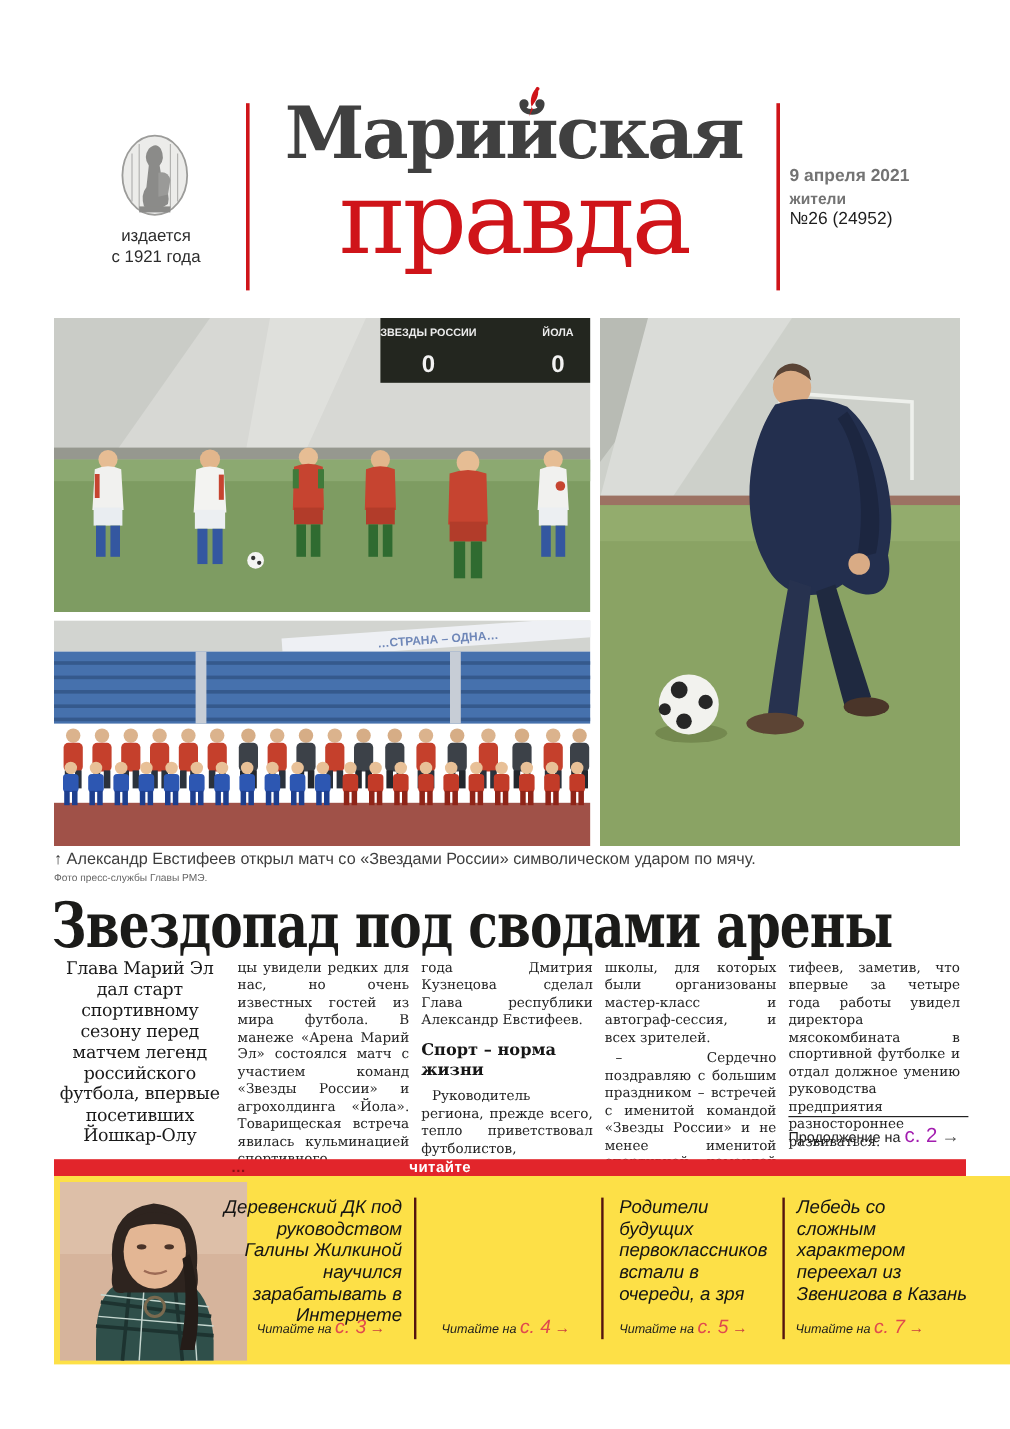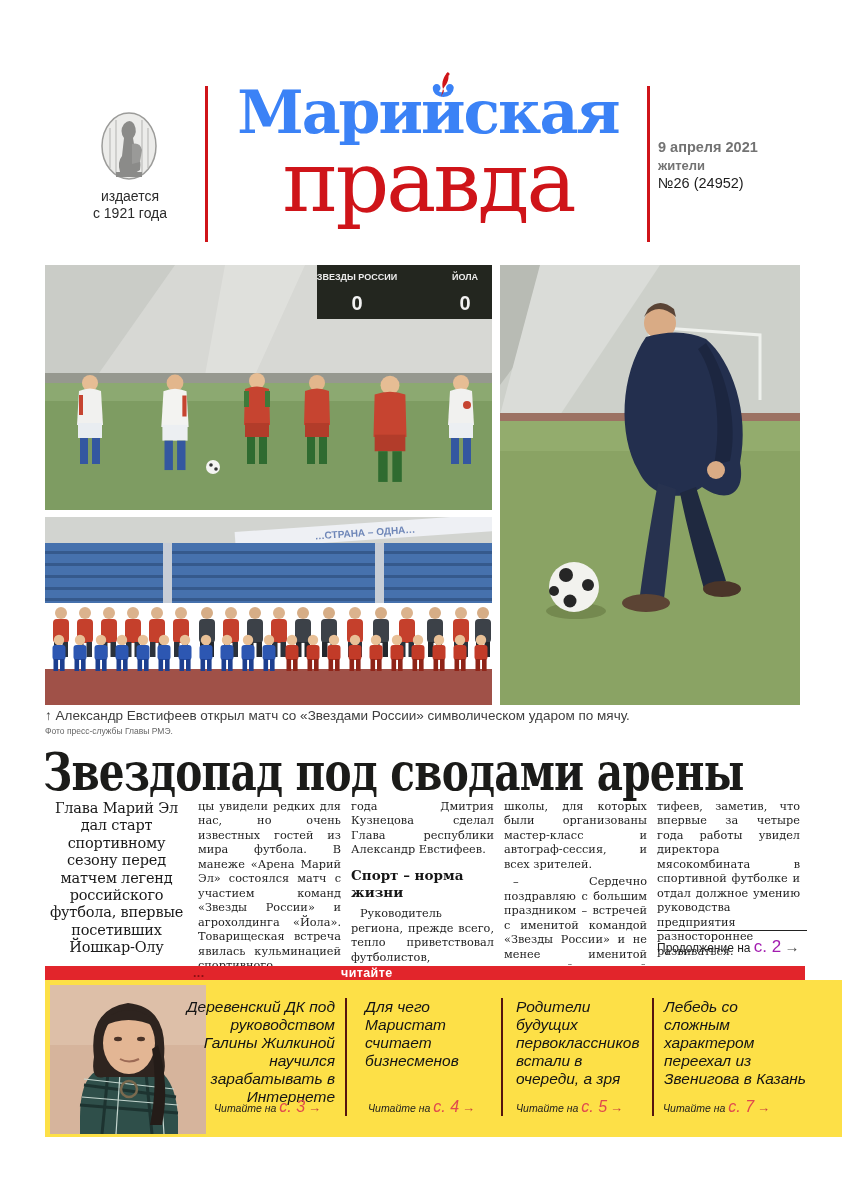--- a/index.html
+++ b/index.html
@@ -6,21 +6,21 @@
   body{width:842px;height:1191px;position:relative;overflow:hidden;
        font-family:"Liberation Sans",sans-serif;color:#1c1c1c;}
   .abs{position:absolute;}
 
   
   .estab{left:58px;top:188px;width:144px;text-align:center;font-size:14px;line-height:1.18;color:#2b2b2b;}
   .mast-rule{top:86px;height:156px;width:3px;background:#cf1419;}
   .rule-l{left:205px;} .rule-r{left:647px;}
   .mast-title{left:212px;top:82px;width:432px;text-align:center;}
   .mt1{font-family:"DejaVu Serif",serif;font-weight:bold;font-size:60px;line-height:1.0;
-       color:#3b82f6;letter-spacing:-2px;}
+       color:#404040;letter-spacing:-2px;}
   .mt2{font-family:"DejaVu Serif",serif;font-weight:normal;font-size:84px;line-height:.82;
        color:#cf1419;letter-spacing:-3px;margin-top:6px;}
   .quill{left:437px;top:72px;}
   .dateblock{left:658px;top:138px;font-size:14.5px;line-height:1.32;}
   .dred{color:#737373;font-weight:bold;}
   .dnum{color:#1d1d1d;font-size:14.5px;}
 
   
   .ph{display:block;}
   .ph-match{left:45px;top:265px;}
@@ -367,23 +367,20 @@
           <ellipse cx="91" cy="54" rx="4" ry="2.2"></ellipse>
         </g>
       <path d="M70 74 Q79 79 89 74" stroke="#9c6a55" stroke-width="2" fill="none"></path>
       <circle cx="79" cy="104" r="8" fill="none" stroke="#7a6a4f" stroke-width="2.5"></circle>
     </svg>
 
     <div class="tz tz1">
       <span>Деревенский ДК под руководством Галины Жилкиной научился зарабатывать в Интернете</span>
     </div>
     <div class="tdiv td1"></div>
-    <div class="tz tz2">
-      <span>Для чего Маристат считает бизнесменов</span>
-    </div>
     <div class="tdiv td2"></div>
     <div class="tz tz3">
       <span>Родители будущих первоклассников встали в очереди, а зря</span>
     </div>
     <div class="tdiv td3"></div>
     <div class="tz tz4">
       <span>Лебедь со сложным характером переехал из Звенигова в Казань</span>
     </div>
 
     <div class="readline rl1">

